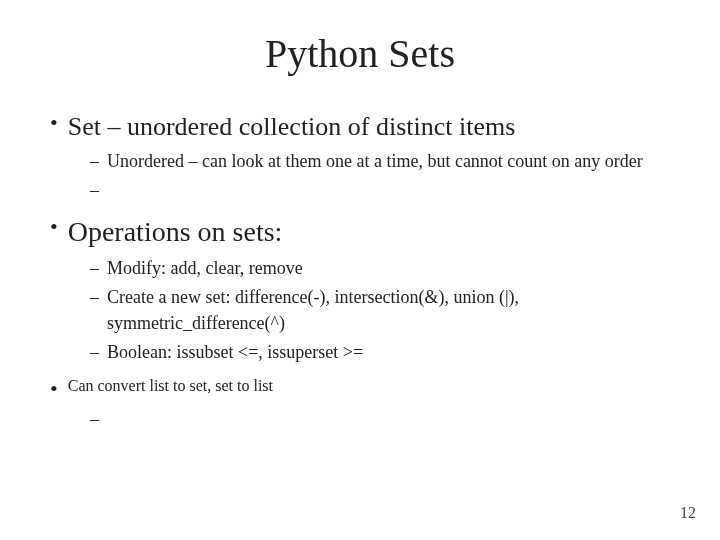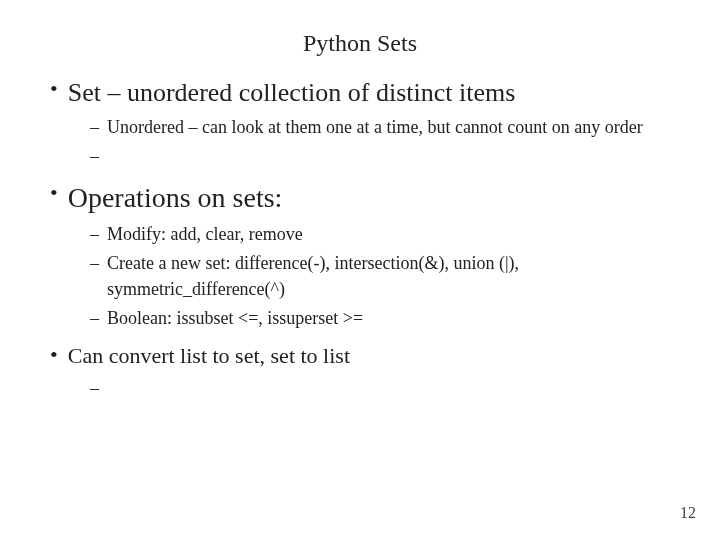--- a/index.html
+++ b/index.html
@@ -19,24 +19,24 @@
     .slide {
       width: 720px;
       height: 540px;
       background: #ffffff;
       padding: 30px 50px 20px 50px;
       position: relative;
     }
 
     .title {
       text-align: center;
-      font-size: 24px;
+      font-size: 40px;
       font-weight: normal;
       color: #222222;
-      margin-bottom: 18px;
+      margin-bottom: 32px;
       font-family: Georgia, serif;
     }
 
     .main-list {
       list-style: none;
       padding: 0;
     }
 
     .main-list > li {
       margin-bottom: 10px;
@@ -94,21 +94,21 @@
       font-size: 16px;
       color: #444444;
       font-family: Georgia, serif;
     }
 
     .operations-bullet .bullet-text {
       font-size: 28px;
     }
 
     .convert-bullet .bullet-text {
-      font-size: 22px;
+      font-size: 16px;
     }
   </style>
 </head>
 <body>
 
 <div class="slide">
 
   <h1 class="title">Python Sets</h1>
 
   <ul class="main-list">

